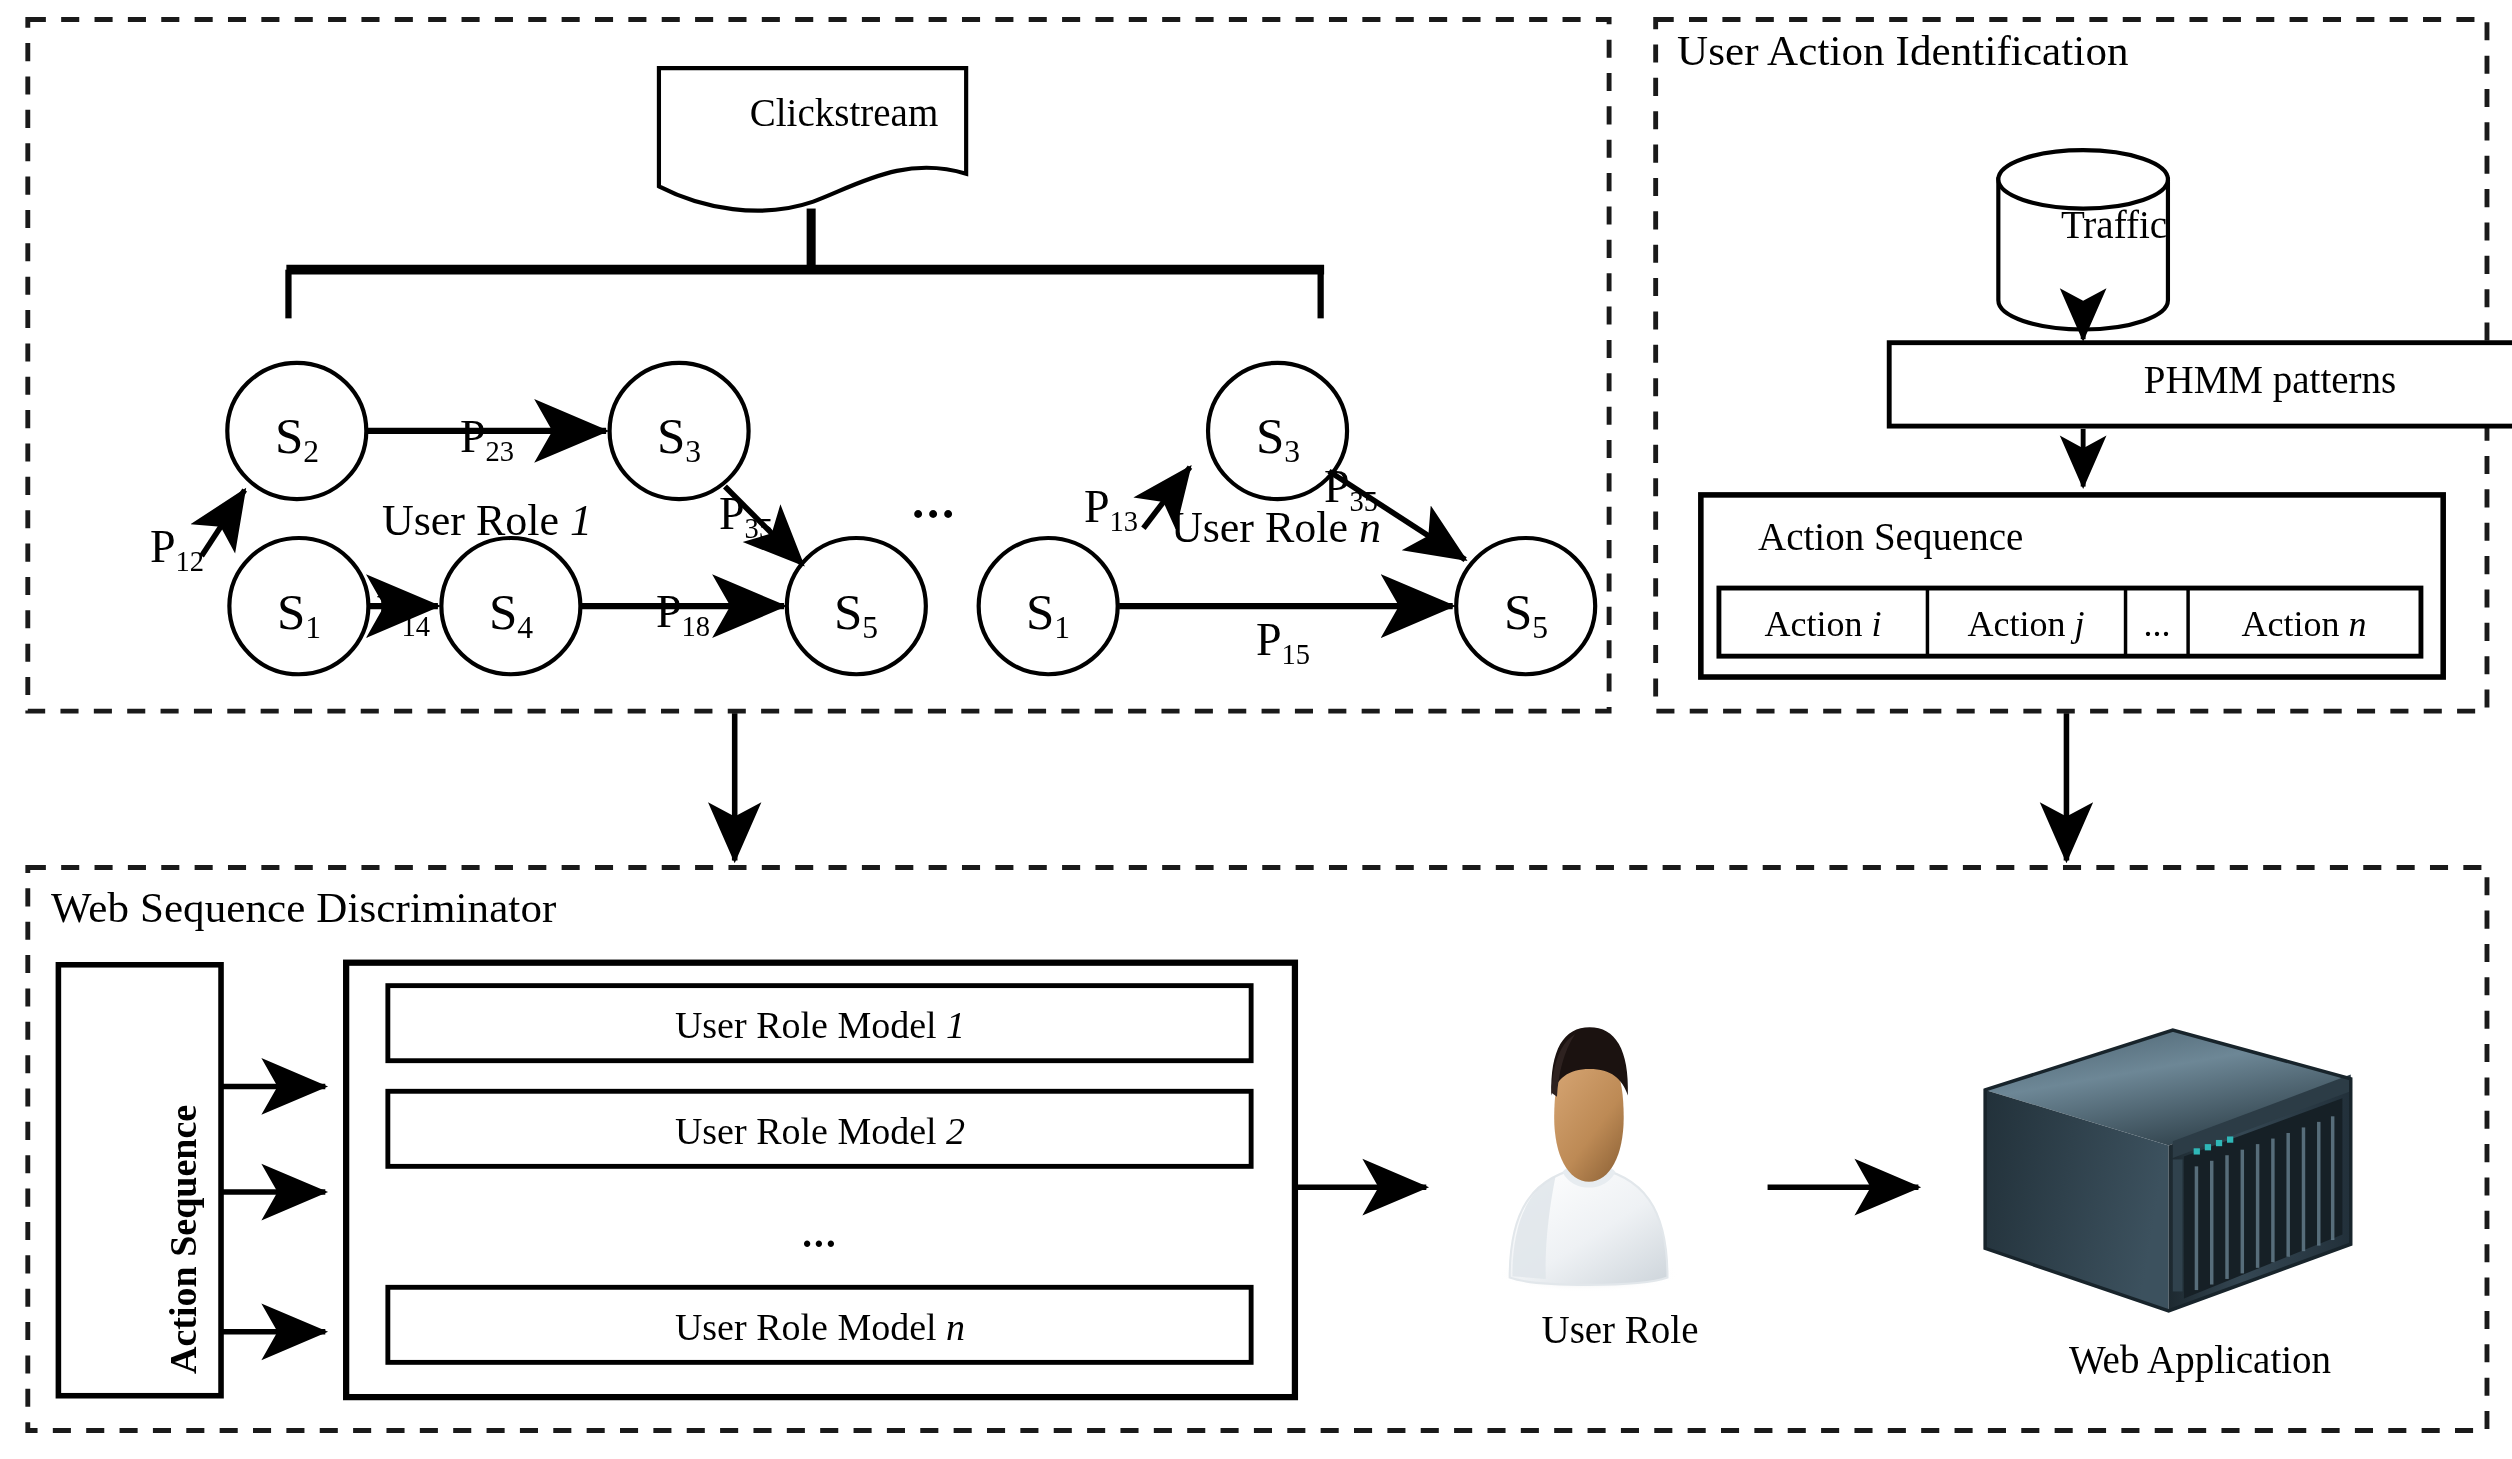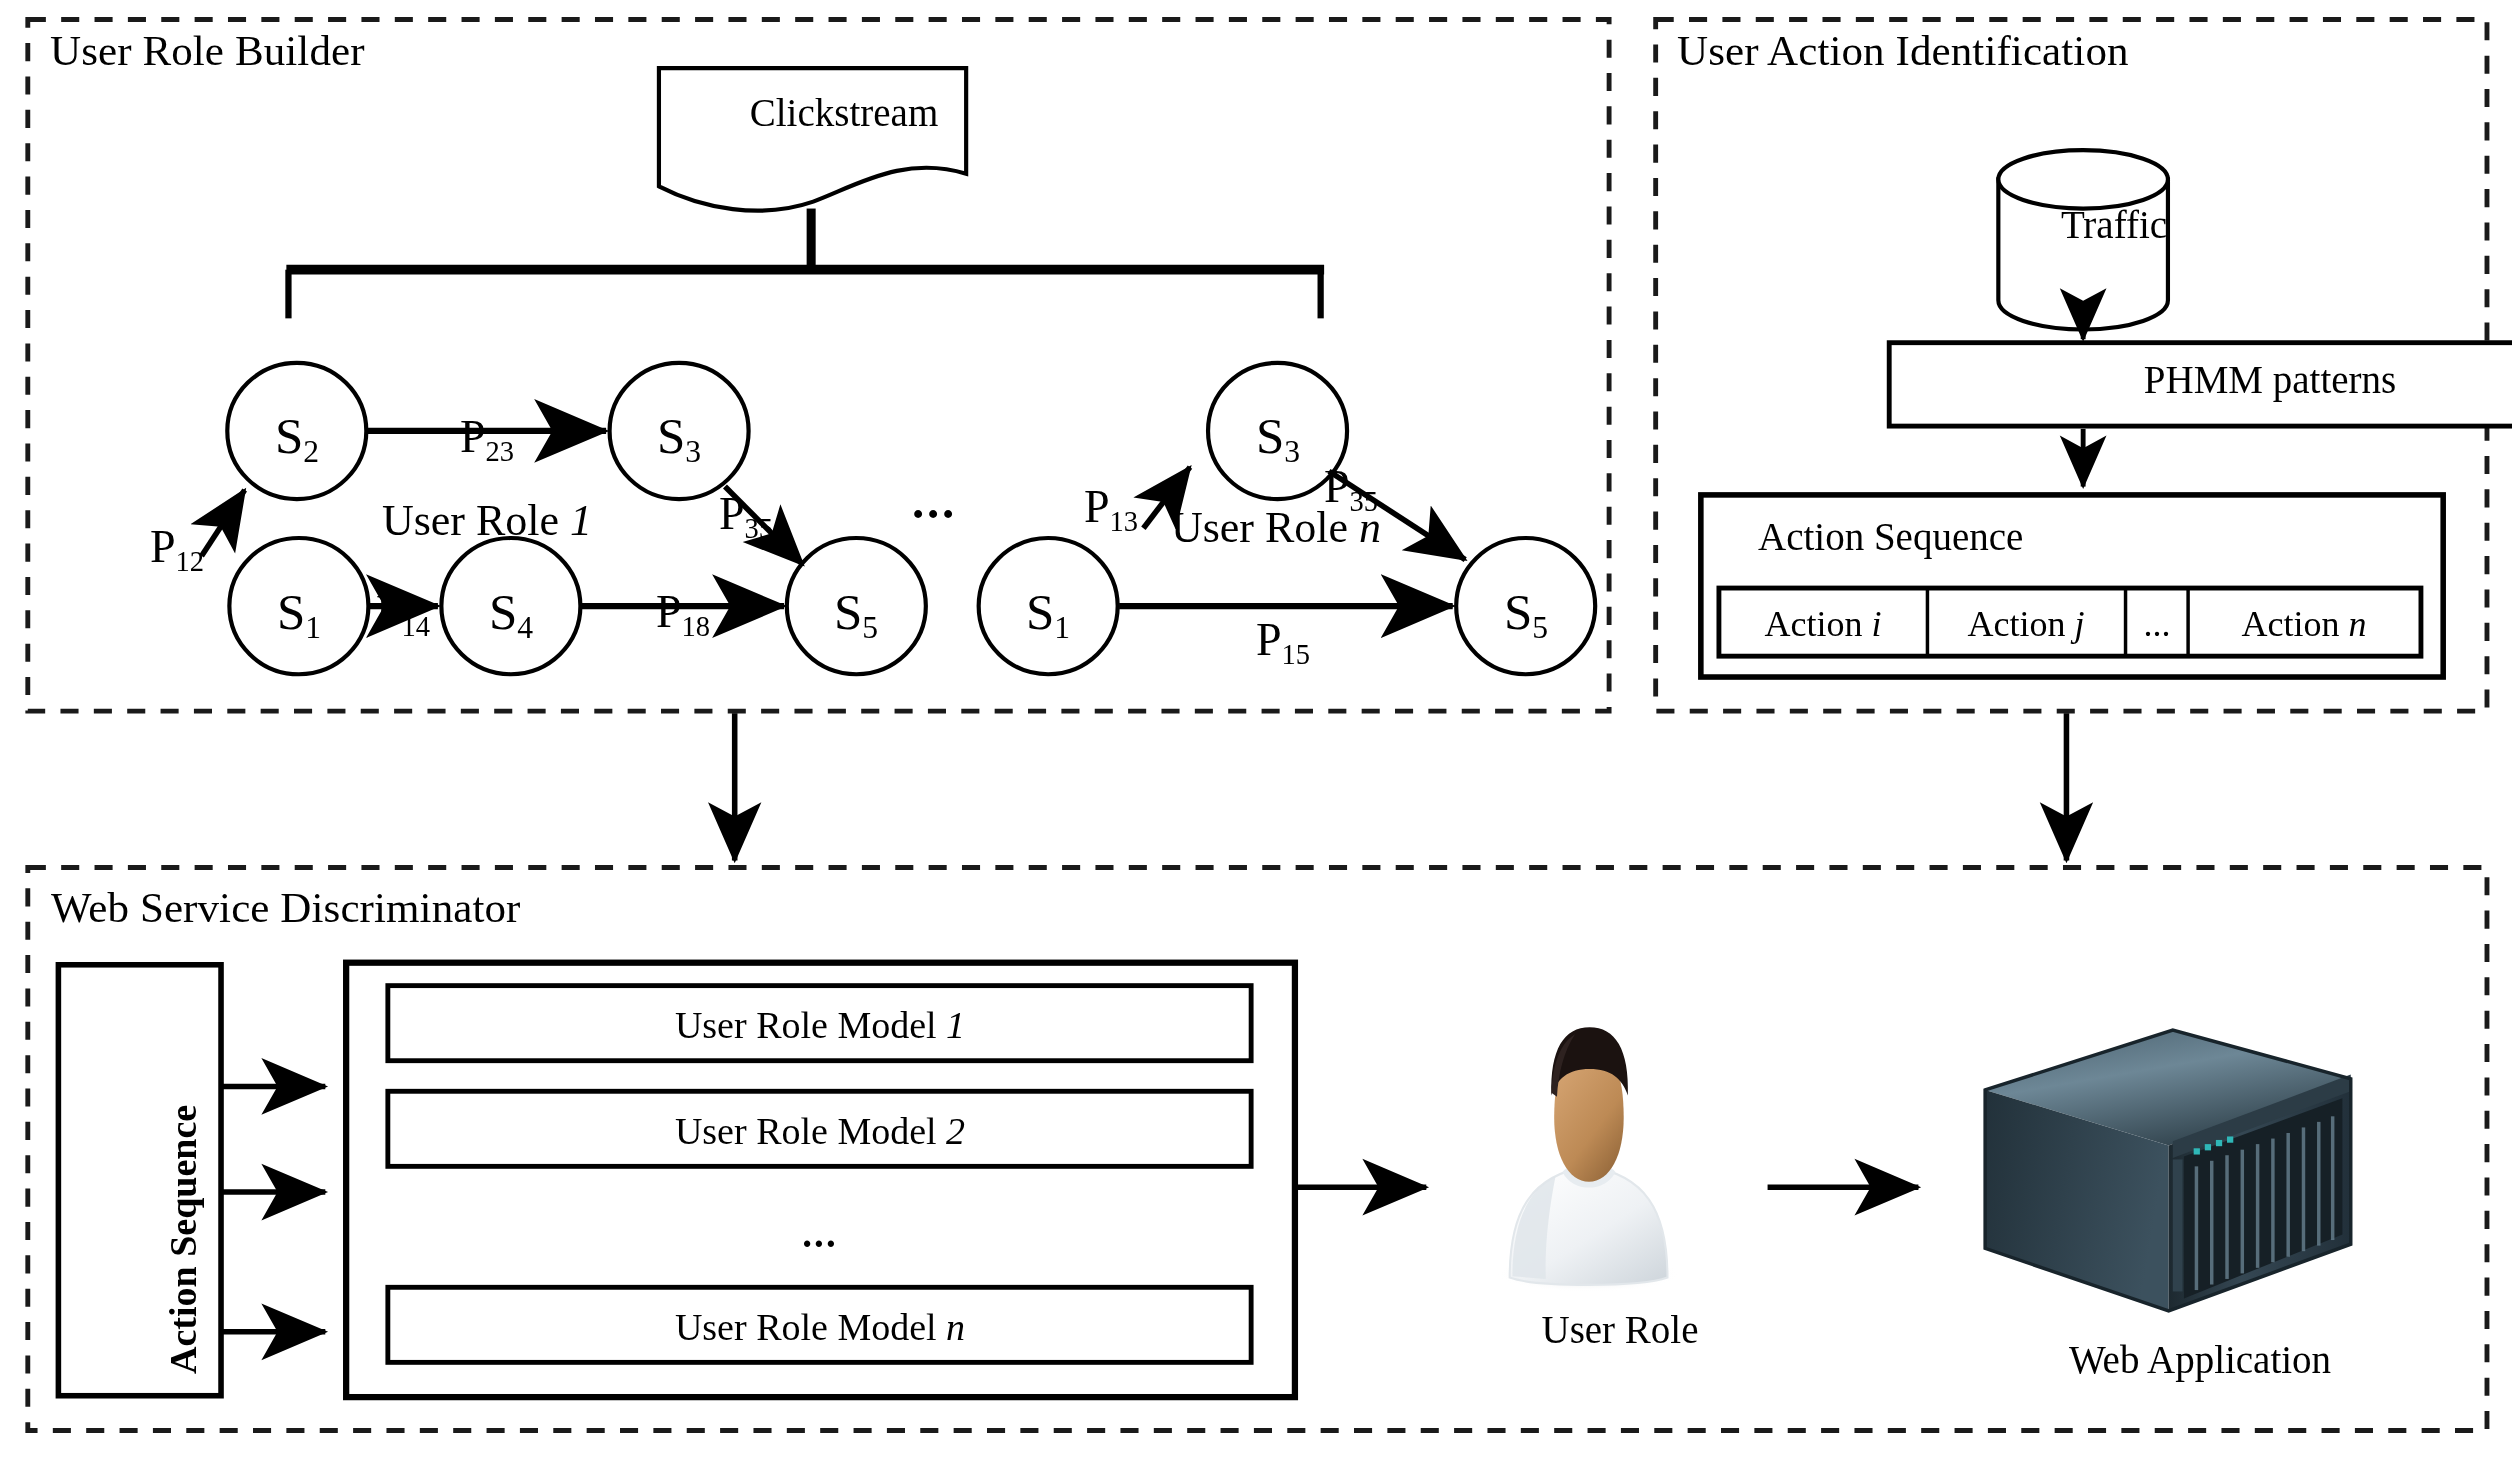--- a/index.html
+++ b/index.html
@@ -208,25 +208,24 @@
       <rect x="3188" y="1640" width="9" height="9"></rect>
       <rect x="3204" y="1635" width="9" height="9"></rect>
     </g>
 
     <rect x="3126" y="1668" width="14" height="190" fill="#30424d"></rect>
 
     <path d="M2856,1568 L3126,1482 L3382,1552 L3382,1790 L3120,1886 L2856,1796 Z" fill="none" stroke="#18242b" stroke-width="5"></path>
   </g>
 </svg>
 
-<div class="lbl panel-title" style="left:50px;top:26.4px;">User Role Builder</div>
 
 <div class="lbl panel-title" style="left:1677px;top:26.4px;">User Action Identification</div>
 
-<div class="lbl panel-title" style="left:51px;top:883px;">Web Service Discriminator</div>
+<div class="lbl panel-title" style="left:51px;top:883px;">Web Sequence Discriminator</div>
 
 <div class="lbl boxtxt ctr" style="left:813px;top:90px;">Clickstream</div>
 
 <div class="lbl node-lbl ctr" style="left:299px;top:583px;">
   <span>S</span><span class="sub">1</span>
 </div>
 <div class="lbl node-lbl ctr" style="left:297px;top:407px;">
   <span>S</span><span class="sub">2</span>
 </div>
 <div class="lbl node-lbl ctr" style="left:679px;top:407px;">

